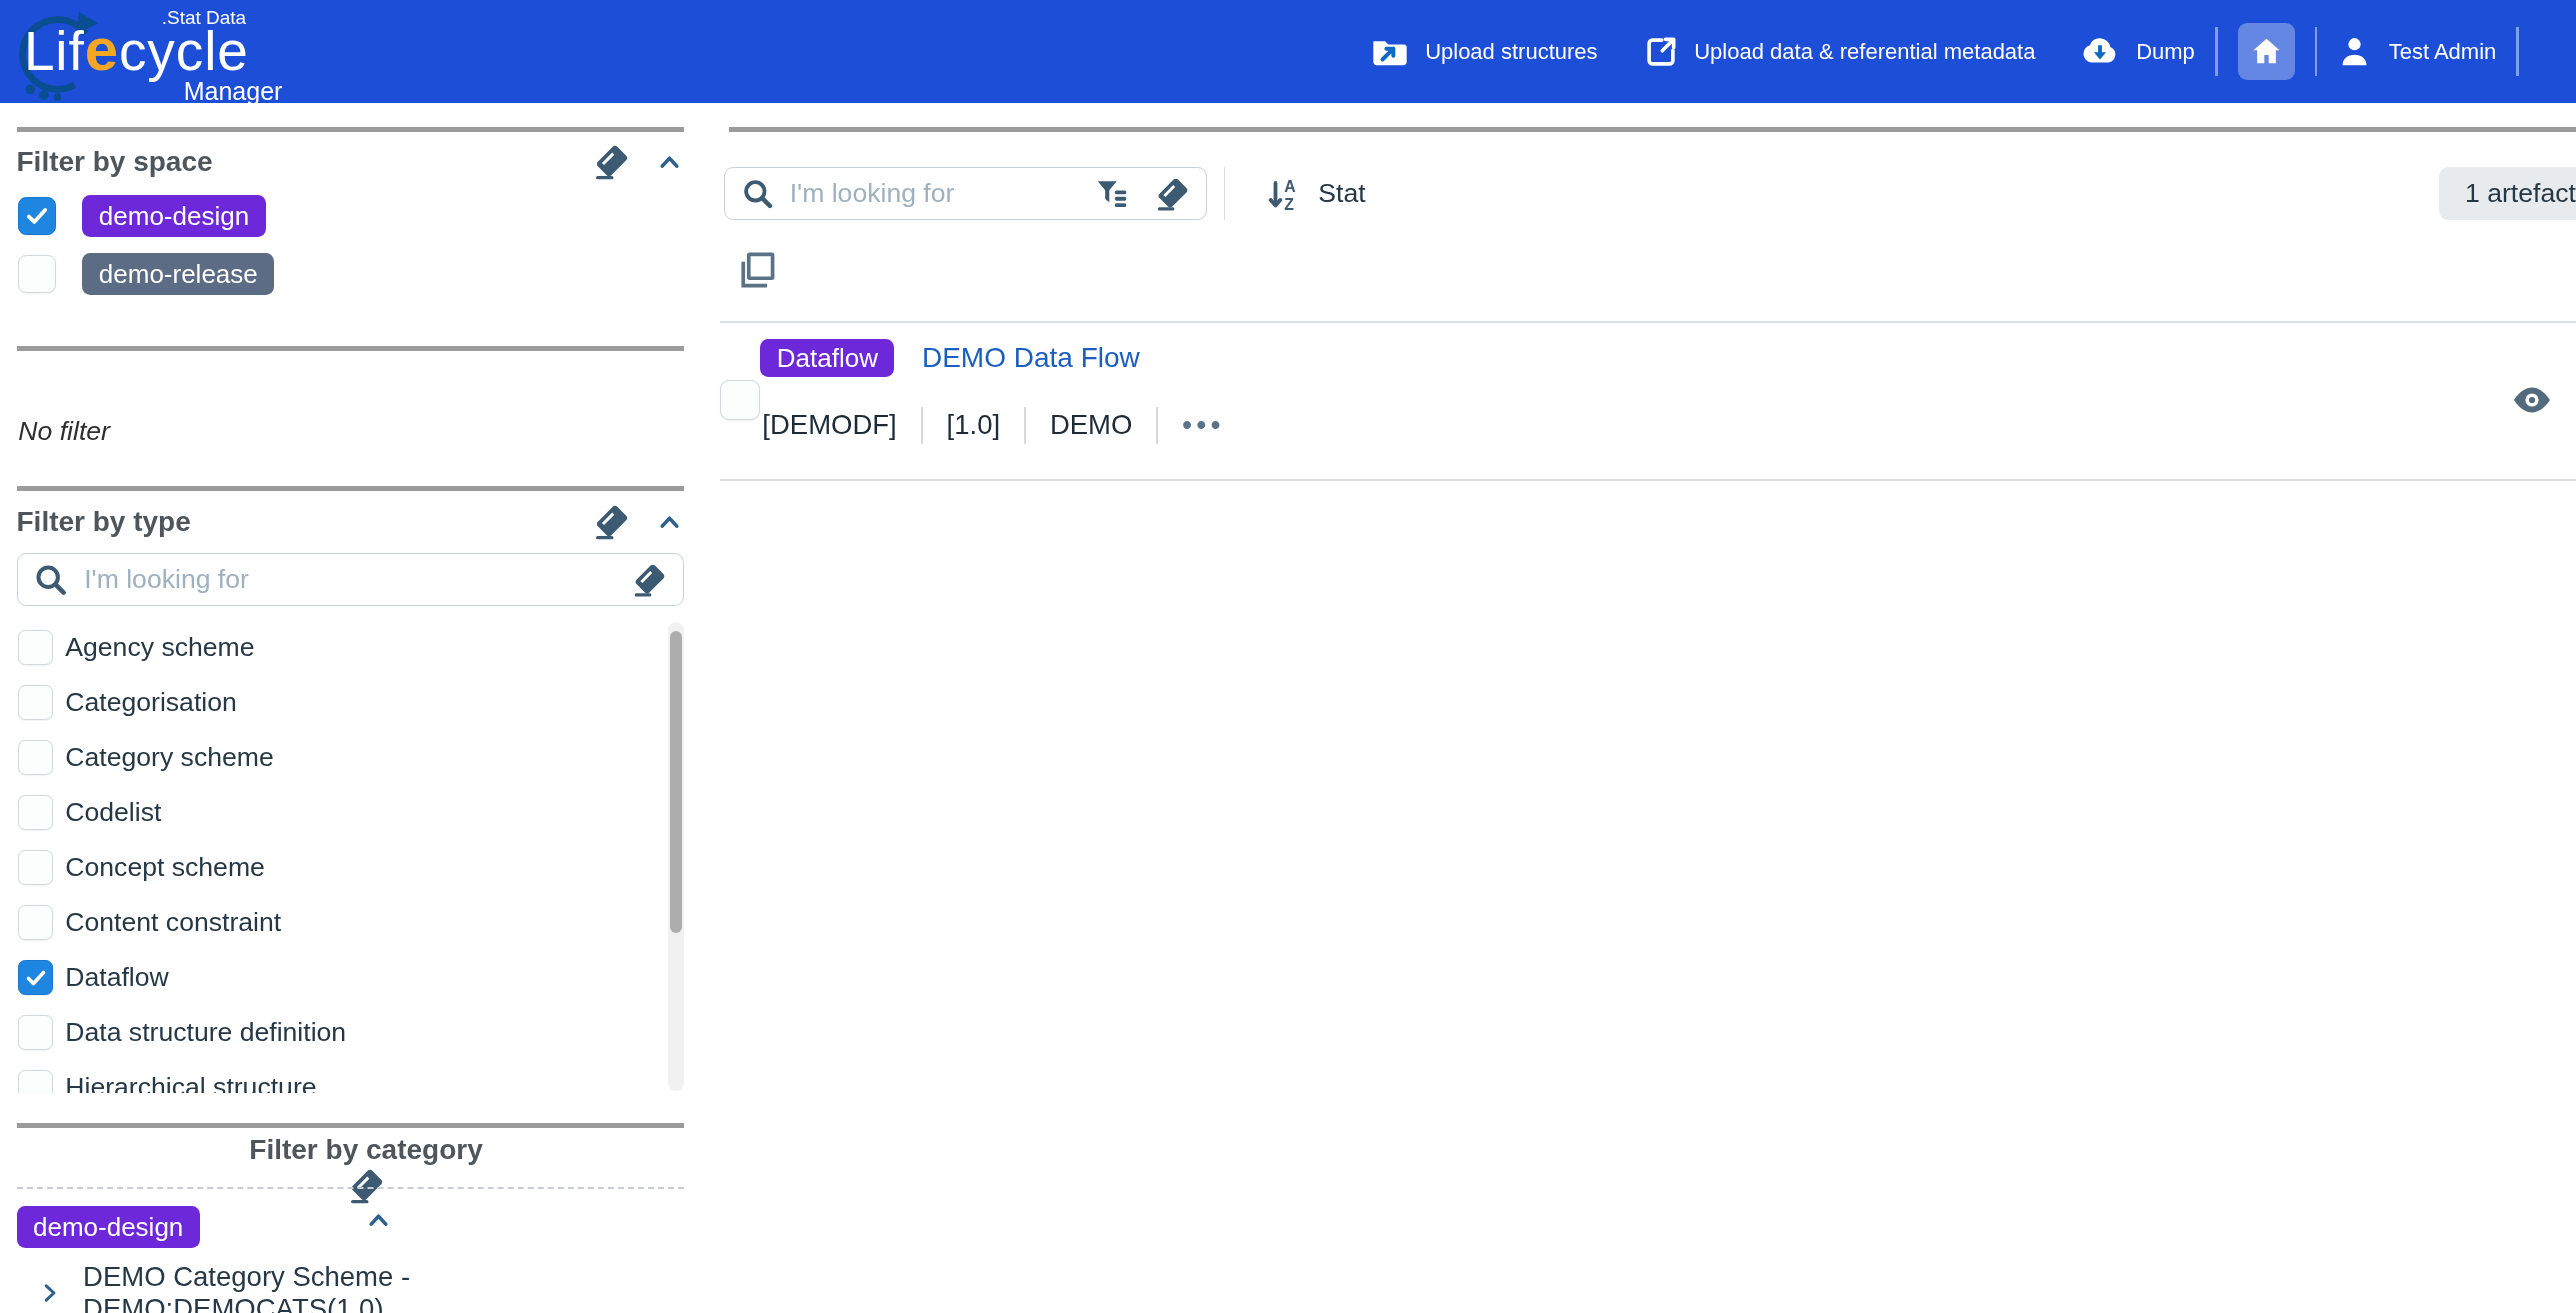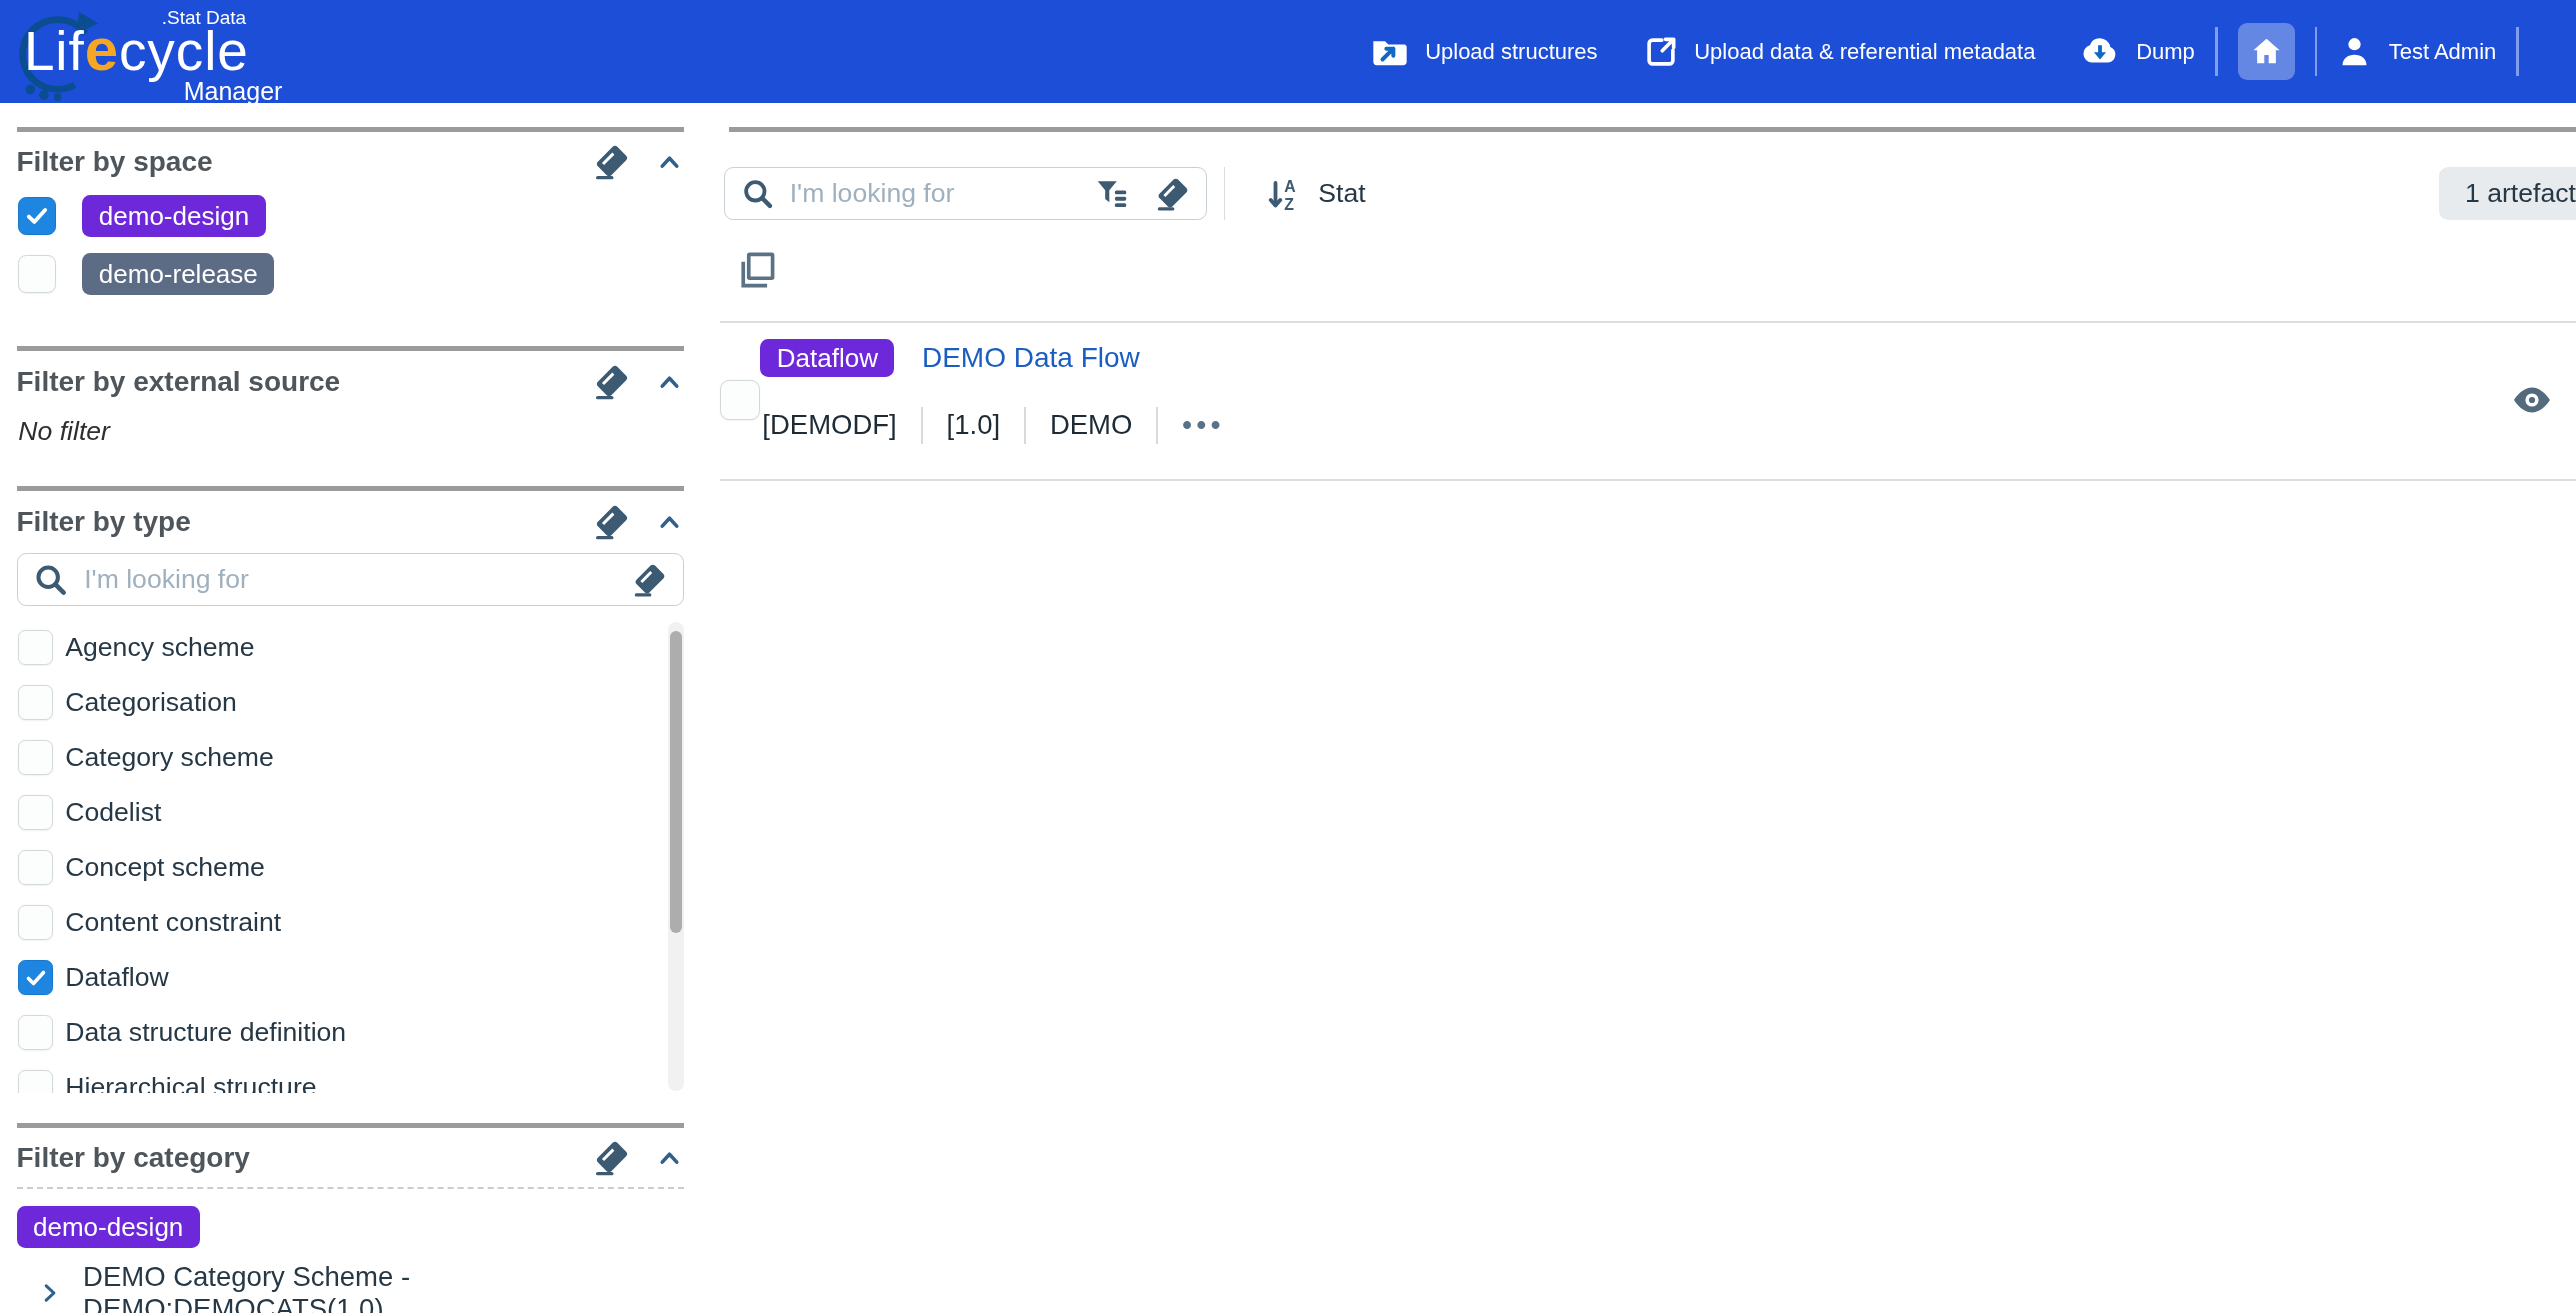--- a/index.html
+++ b/index.html
@@ -179,36 +179,20 @@
       <span class="badge maroon">demo-design</span>
     </div>
     <div class="space-row" style="left:1.8px;top:150px;">
       <span class="cb">
         
       </span>
       <span class="badge slate">demo-release</span>
     </div>
 
     <div class="bar" style="left:0;top:243px;width:667px;"></div>
-    <div class="sec-head" style="left:0;top:255px;width:667px;">
-      <span class="sec-title">Filter by external source</span>
-      <span class="grow"></span>
-      <span class="icon-btn">
-        <svg width="40" height="40" viewBox="0 0 24 24">
-          <path fill="#3D5A73" d="M15.8 2.9l5.3 5.3c.8.8.8 2 0 2.8l-8.9 8.9c-.8.8-2 .8-2.8 0L4.1 14.6c-.8-.8-.8-2 0-2.8L13 2.9c.8-.8 2-.8 2.8 0z"></path>
-          <path d="M7.2 13.2 13.4 7" stroke="#fff" stroke-width="1.8"></path>
-          <path d="M4 21.4h8.5" stroke="#3D5A73" stroke-width="2" stroke-linecap="round"></path>
-        </svg>
-      </span>
-      <span class="icon-btn" style="margin-left:24px;">
-        <svg width="29" height="29" viewBox="0 0 24 24">
-          <polyline points="6,15 12,8.5 18,15" fill="none" stroke="#2F618F" stroke-width="3" stroke-linecap="round" stroke-linejoin="round"></polyline>
-        </svg>
-      </span>
-    </div>
     <div class="no-filter" style="left:1.8px;top:313px;">No filter</div>
 
     <div class="bar" style="left:0;top:383px;width:667px;"></div>
     <div class="sec-head" style="left:0;top:395px;width:667px;">
       <span class="sec-title">Filter by type</span>
       <span class="grow"></span>
       <span class="icon-btn">
         <svg width="40" height="40" viewBox="0 0 24 24">
           <path fill="#3D5A73" d="M15.8 2.9l5.3 5.3c.8.8.8 2 0 2.8l-8.9 8.9c-.8.8-2 .8-2.8 0L4.1 14.6c-.8-.8-.8-2 0-2.8L13 2.9c.8-.8 2-.8 2.8 0z"></path>
           <path d="M7.2 13.2 13.4 7" stroke="#fff" stroke-width="1.8"></path>
@@ -277,21 +261,21 @@
       <div class="trow">
         <span class="cb sm"></span>
         <span class="tlabel">Hierarchical structure</span>
       </div>
       <div class="scroll-track">
         <div class="scroll-thumb"></div>
       </div>
     </div>
 
     <div class="bar" style="left:0;top:1020px;width:667px;"></div>
-    <div class="sec-head" style="left:0;top:1031px;width:667px;">
+    <div class="sec-head" style="left:16px;top:1031px;width:667px;flex-direction:column;">
       <span class="sec-title">Filter by category</span>
       <span class="grow"></span>
       <span class="icon-btn">
         <svg width="40" height="40" viewBox="0 0 24 24">
           <path fill="#3D5A73" d="M15.8 2.9l5.3 5.3c.8.8.8 2 0 2.8l-8.9 8.9c-.8.8-2 .8-2.8 0L4.1 14.6c-.8-.8-.8-2 0-2.8L13 2.9c.8-.8 2-.8 2.8 0z"></path>
           <path d="M7.2 13.2 13.4 7" stroke="#fff" stroke-width="1.8"></path>
           <path d="M4 21.4h8.5" stroke="#3D5A73" stroke-width="2" stroke-linecap="round"></path>
         </svg>
       </span>
       <span class="icon-btn" style="margin-left:24px;">

